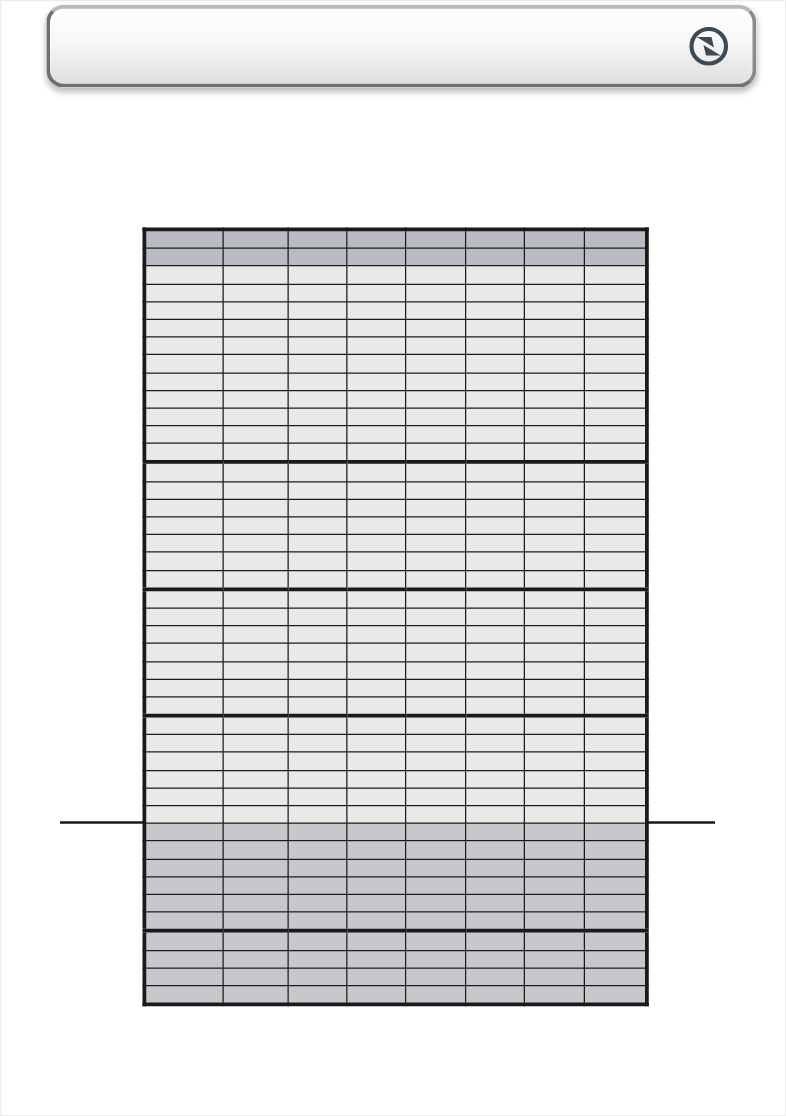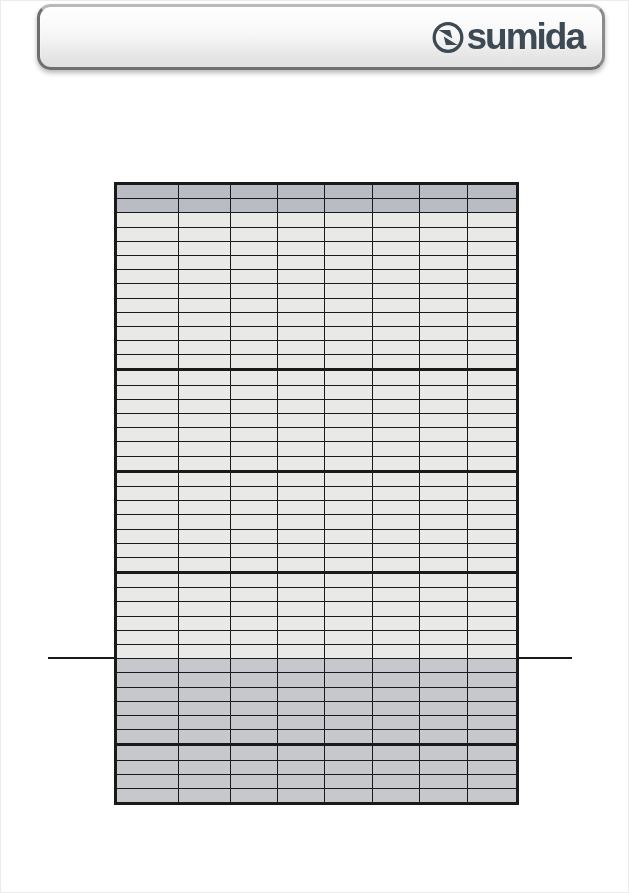--- a/index.html
+++ b/index.html
@@ -88,21 +88,20 @@
 
   <div class="header-bar">
     <div class="logo">
       <span class="logo-icon">
         <svg width="34" height="34" viewBox="0 0 32 32" aria-hidden="true">
           <circle cx="16" cy="16" r="13" fill="none" stroke="#3d4953" stroke-width="3.1"></circle>
           <path d="M7,9 L18,9 L20,17 Z" fill="#3d4953"></path>
           <path d="M25,23 L14,23 L12,15 Z" fill="#3d4953"></path>
         </svg>
       </span>
-      <span class="logo-text" style="color: rgb(61, 73, 83);">sumida</span>
     </div>
   </div>
 
   <div class="rule-line" style="background: rgb(26, 26, 26);"></div>
 
   <table class="spec-table">
     <colgroup id="table-cols">
         <col style="width: 63px;">
         <col style="width: 52px;">
         <col style="width: 47px;">

